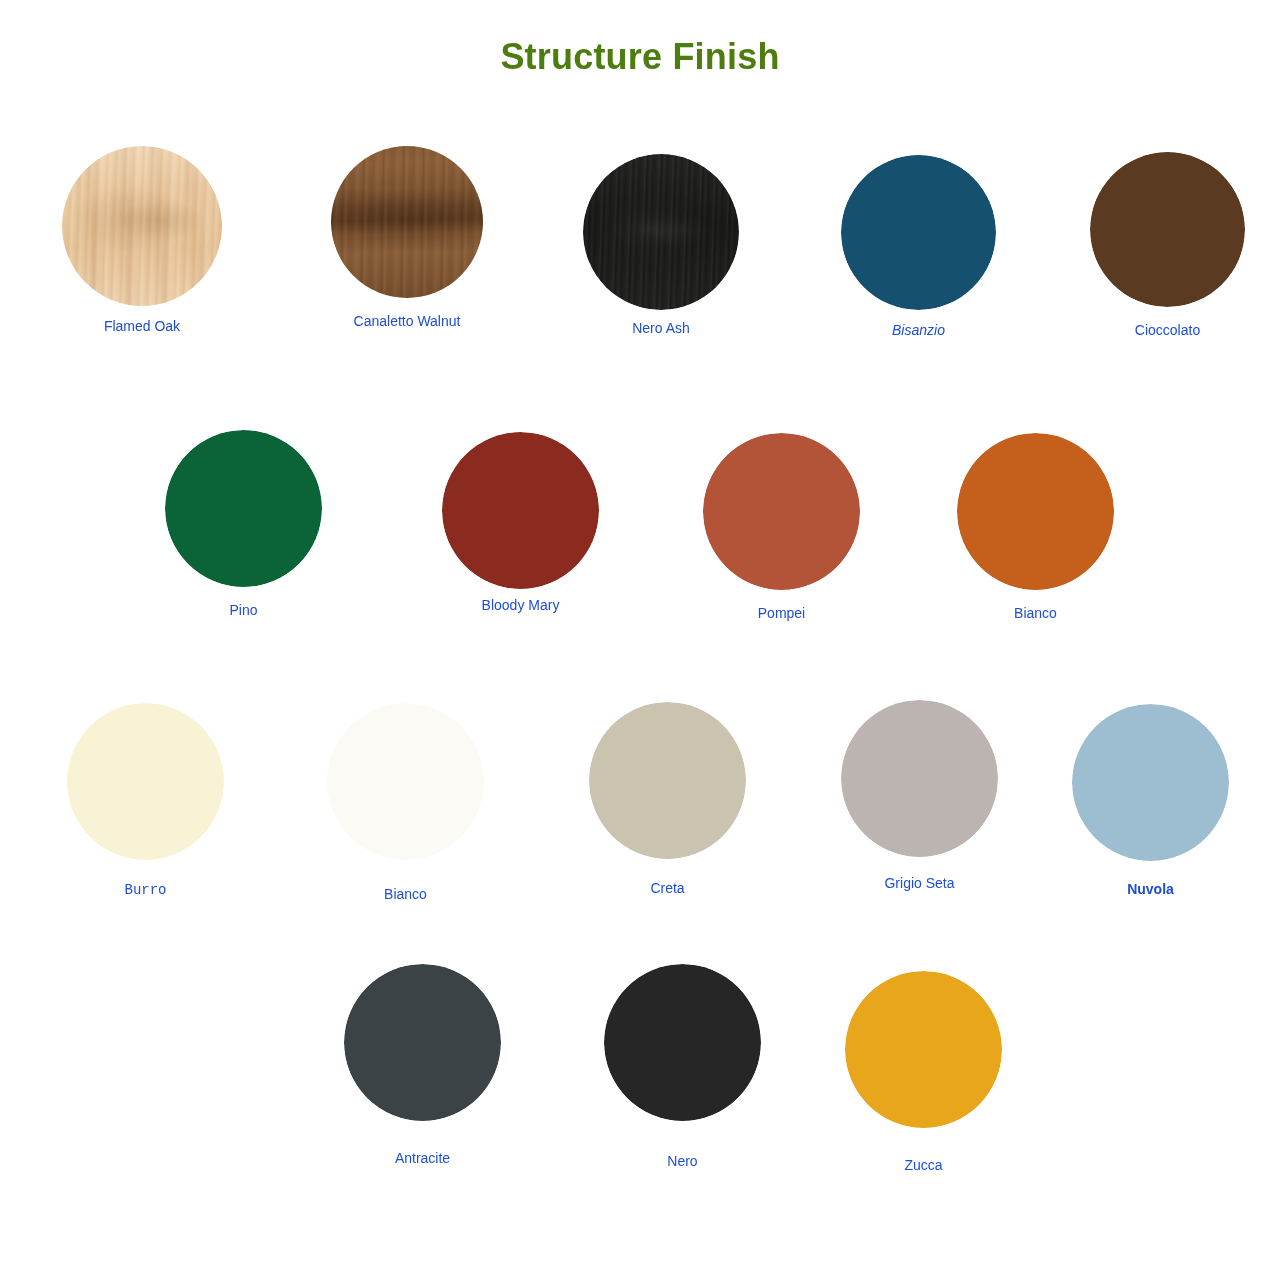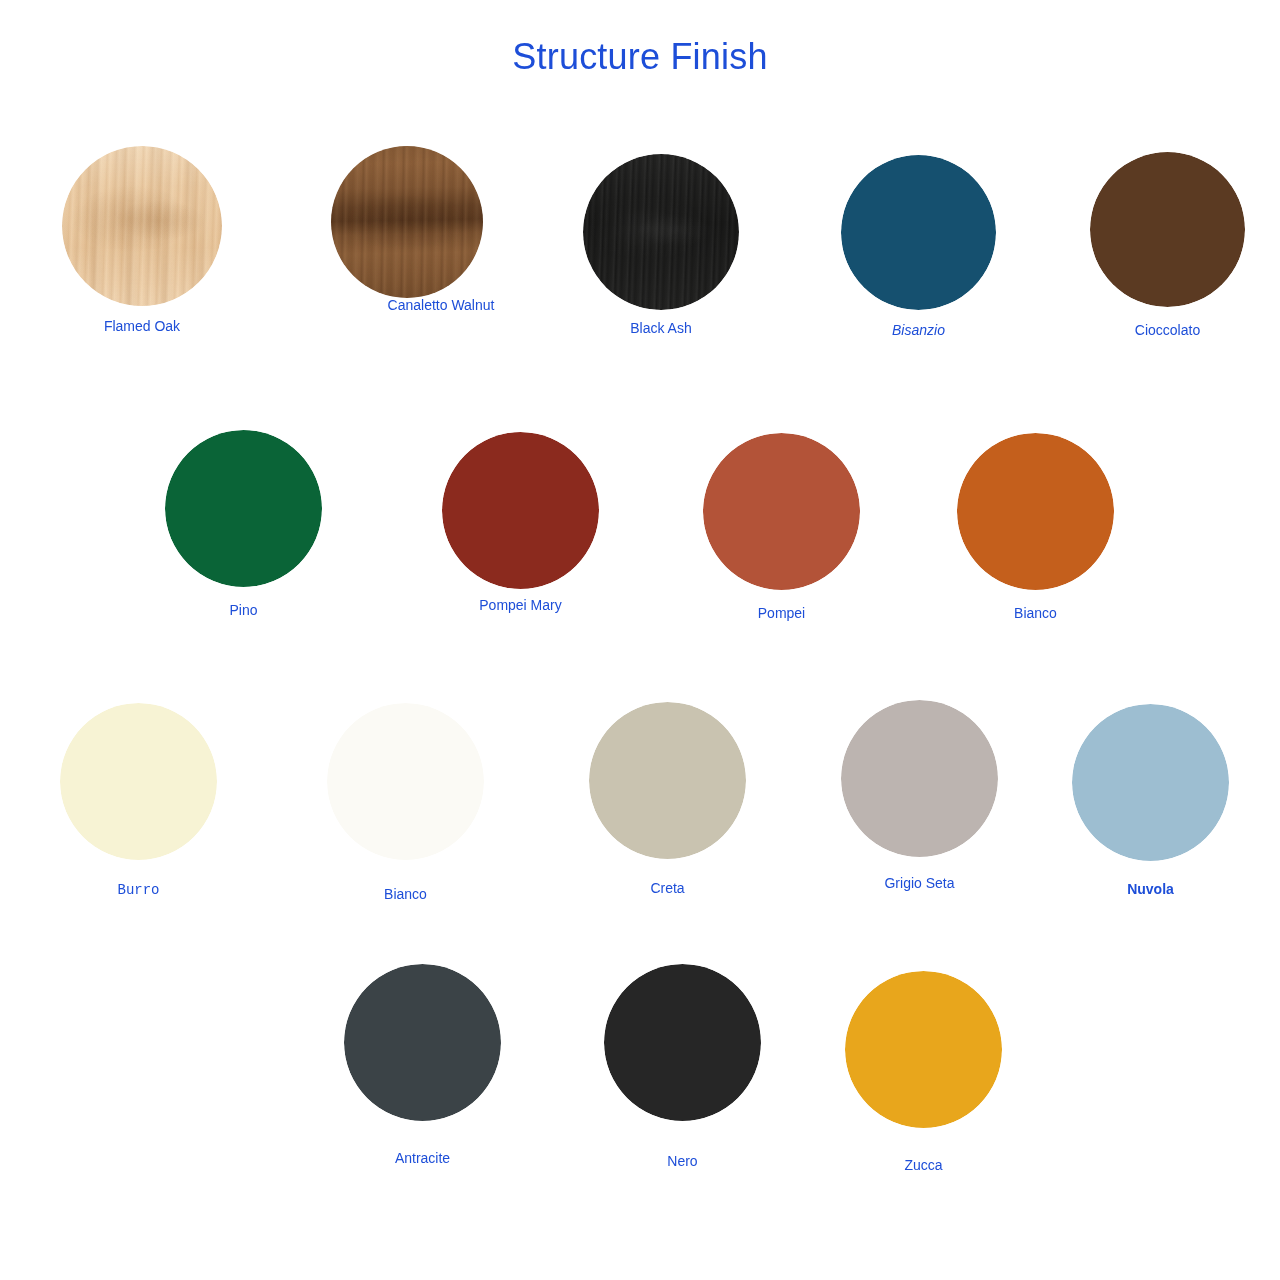--- a/index.html
+++ b/index.html
@@ -21,22 +21,22 @@
     height: 1280px;
     background: #ffffff;
   }
   #page-title {
     position: absolute;
     top: 36px;
     left: 0;
     width: 1280px;
     text-align: center;
     font-size: 36px;
-    font-weight: 400;
-    color: #1d4ed8;
+    font-weight: 700;
+    color: #4d7c0f;
     letter-spacing: 0.2px;
   }
   .swatch {
     position: absolute;
   }
   .disc {
     position: absolute;
     border-radius: 50%;
     overflow: hidden;
     top: 0;
@@ -154,28 +154,28 @@
           <div class="disc-fill" style="background: rgb(231, 196, 154);"></div>
           <div class="grain-oak"></div>
         </div>
         <div class="swatch-label" style="top: 172px;">Flamed Oak</div>
       </div>
       <div class="swatch" style="left: 331px; top: 146px; width: 152px; height: 152px;">
         <div class="disc" style="width: 152px; height: 152px;">
           <div class="disc-fill" style="background: rgb(138, 93, 56);"></div>
           <div class="grain-walnut"></div>
         </div>
-        <div class="swatch-label" style="top: 151px; margin-left: 34px;">Canaletto Walnut</div>
+        <div class="swatch-label" style="top: 167px;">Canaletto Walnut</div>
       </div>
       <div class="swatch" style="left: 583px; top: 154px; width: 156px; height: 156px;">
         <div class="disc" style="width: 156px; height: 156px;">
           <div class="disc-fill" style="background: rgb(30, 30, 29);"></div>
           <div class="grain-blackash"></div>
         </div>
-        <div class="swatch-label" style="top: 166px;">Black Ash</div>
+        <div class="swatch-label" style="top: 166px;">Nero Ash</div>
       </div>
       <div class="swatch" style="left: 841px; top: 155px; width: 155px; height: 155px;">
         <div class="disc" style="width: 155px; height: 155px;">
           <div class="disc-fill" style="background: rgb(21, 80, 111);"></div>
         </div>
         <div class="swatch-label" style="top: 167px; font-style: italic;">Bisanzio</div>
       </div>
       <div class="swatch" style="left: 1090px; top: 152px; width: 155px; height: 155px;">
         <div class="disc" style="width: 155px; height: 155px;">
           <div class="disc-fill" style="background: rgb(91, 58, 34);"></div>
@@ -185,35 +185,35 @@
       <div class="swatch" style="left: 165px; top: 430px; width: 157px; height: 157px;">
         <div class="disc" style="width: 157px; height: 157px;">
           <div class="disc-fill" style="background: rgb(10, 100, 55);"></div>
         </div>
         <div class="swatch-label" style="top: 172px;">Pino</div>
       </div>
       <div class="swatch" style="left: 442px; top: 432px; width: 157px; height: 157px;">
         <div class="disc" style="width: 157px; height: 157px;">
           <div class="disc-fill" style="background: rgb(139, 42, 30);"></div>
         </div>
-        <div class="swatch-label" style="top: 165px;">Pompei Mary</div>
+        <div class="swatch-label" style="top: 165px;">Bloody Mary</div>
       </div>
       <div class="swatch" style="left: 703px; top: 433px; width: 157px; height: 157px;">
         <div class="disc" style="width: 157px; height: 157px;">
           <div class="disc-fill" style="background: rgb(179, 83, 56);"></div>
         </div>
         <div class="swatch-label" style="top: 172px;">Pompei</div>
       </div>
       <div class="swatch" style="left: 957px; top: 433px; width: 157px; height: 157px;">
         <div class="disc" style="width: 157px; height: 157px;">
           <div class="disc-fill" style="background: rgb(196, 95, 28);"></div>
         </div>
         <div class="swatch-label" style="top: 172px;">Bianco</div>
       </div>
-      <div class="swatch" style="left: 60px; top: 703px; width: 157px; height: 157px; font-family: Liberation Mono, monospace;">
+      <div class="swatch" style="left: 67px; top: 703px; width: 157px; height: 157px; font-family: Liberation Mono, monospace;">
         <div class="disc" style="width: 157px; height: 157px;">
           <div class="disc-fill" style="background: rgb(247, 243, 212);"></div>
         </div>
         <div class="swatch-label" style="top: 179px;">Burro</div>
       </div>
       <div class="swatch" style="left: 327px; top: 703px; width: 157px; height: 157px;">
         <div class="disc" style="width: 157px; height: 157px;">
           <div class="disc-fill" style="background: rgb(251, 250, 245);"></div>
         </div>
         <div class="swatch-label" style="top: 183px;">Bianco</div>

